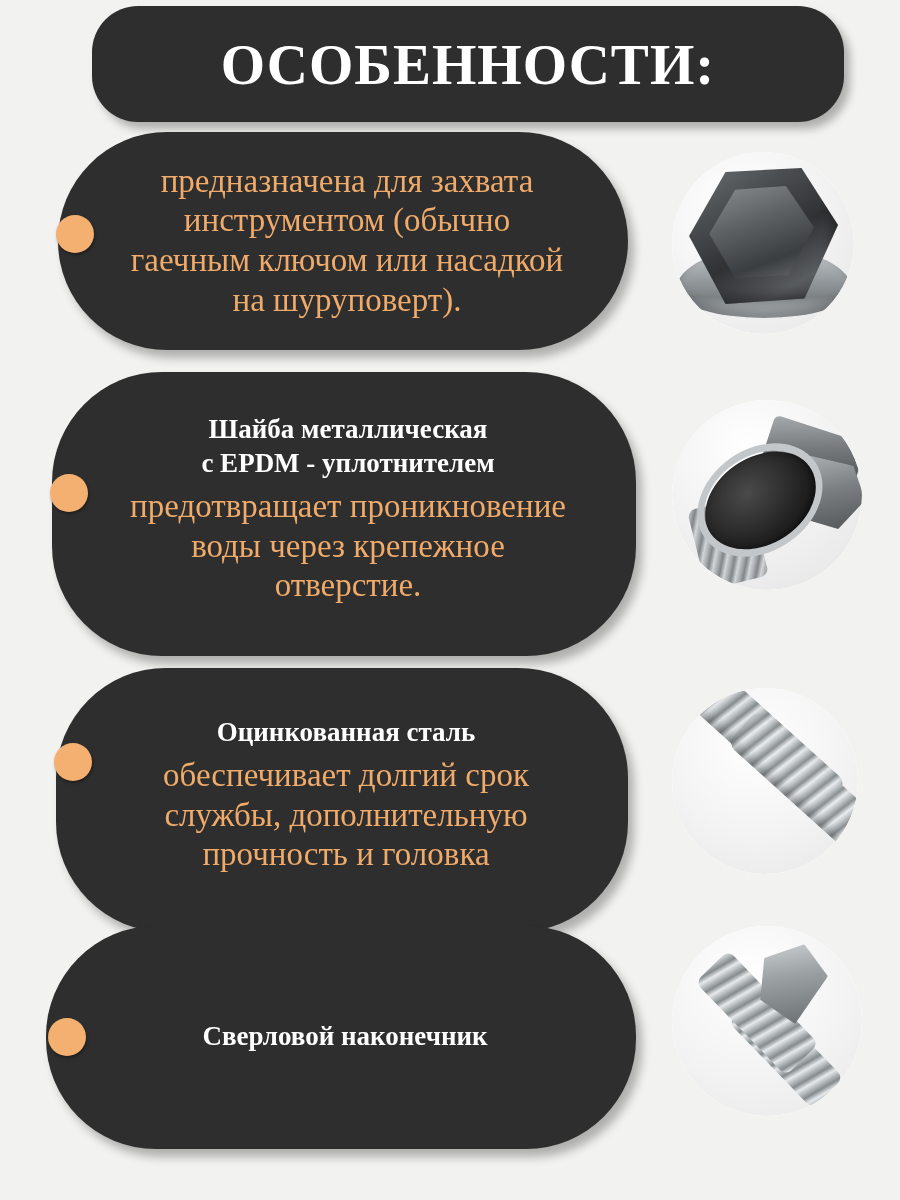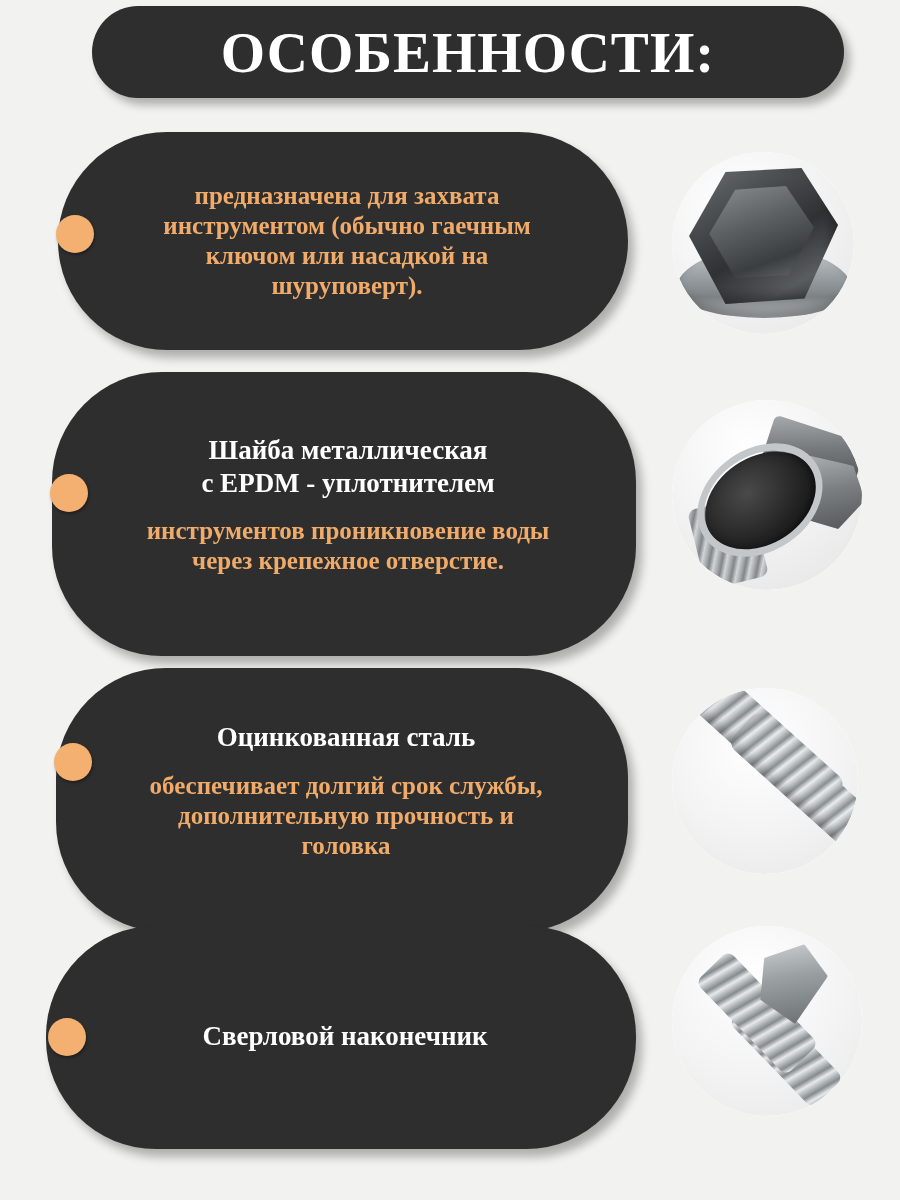--- a/index.html
+++ b/index.html
@@ -21,21 +21,21 @@
     height: 1200px;
     background: #f2f2f0;
   }
 
   
   .header-banner {
     position: absolute;
     left: 92px;
     top: 6px;
     width: 752px;
-    height: 92px;
+    height: 116px;
     background: #2e2e2e;
     border-radius: 46px;
     box-shadow: 6px 7px 9px rgba(0,0,0,0.28);
     display: flex;
     align-items: center;
     justify-content: center;
   }
   .header-title {
     color: #ffffff;
     font-size: 57px;
@@ -68,24 +68,24 @@
   }
   .card-heading {
     color: #ffffff;
     font-weight: bold;
     font-size: 27px;
     line-height: 1.16;
     margin: 0 0 2px 0;
   }
   .card-body {
     color: #f0ab6a;
-    font-weight: bold;
-    font-size: 25px;
+    font-weight: normal;
+    font-size: 33px;
     line-height: 1.2;
-    margin: 17px;
+    margin: 8px;
   }
 
   .bullet {
     position: absolute;
     width: 38px;
     height: 38px;
     border-radius: 50%;
     background: #f4b070;
     box-shadow: 1px 2px 3px rgba(0,0,0,0.35);
   }
@@ -265,21 +265,21 @@
         <div class="ph1-hex-top"></div>
       </div>
     </div>
   </div>
 
   <div class="feature" style="left:0; top:0; width:900px; height:0;">
     <div class="card" style="left:52px; top:372px; width:584px; height:284px;">
       <div class="card-text">
         <div class="card-heading">Шайба металлическая</div>
         <div class="card-heading">с EPDM - уплотнителем</div>
-        <div class="card-body">инструментов проникновение воды через крепежное отверстие.</div>
+        <div class="card-body">предотвращает проникновение воды через крепежное отверстие.</div>
       </div>
     </div>
     <div class="bullet" style="left:50px; top:474px;"></div>
     <div class="photo" style="left:672px; top:400px; width:190px; height:190px;">
       <div class="inner">
         <div class="ph2-bg"></div>
         <div class="ph2-rod"></div>
         <div class="ph2-hex"></div>
         <div class="ph2-thread"></div>
         <div class="ph2-epdm"></div>

